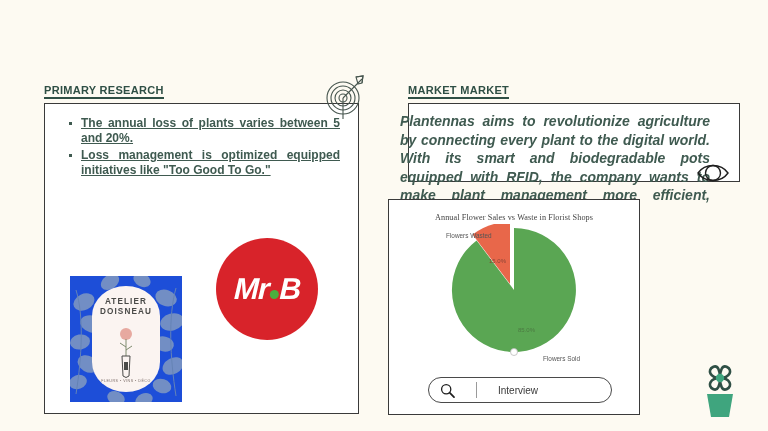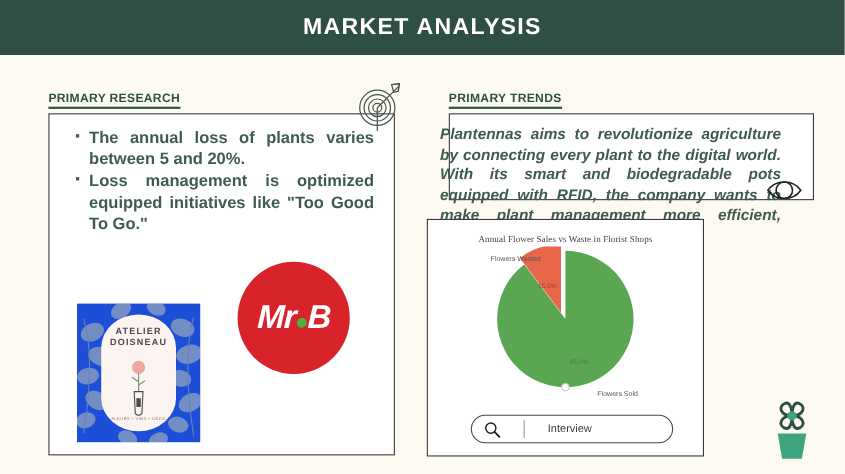--- a/index.html
+++ b/index.html
@@ -55,25 +55,26 @@
   
   .bullets {
     position: absolute;
     left: 68px; top: 116px; width: 272px;
   }
   .bullets li {
     list-style: none;
     position: relative;
     padding-left: 13px;
     color: #3F5A50;
-    font-size: 15px;
+    font-size: 12px;
     font-weight: bold;
     line-height: 1.28;
     text-align: justify;
     margin-bottom: 1px;
+    text-decoration: underline;
   }
   .bullets li::before {
     content: "";
     position: absolute;
     left: 1px; top: 6px;
     width: 3px; height: 3px;
     background: #3F5A50;
   }
 
   
@@ -220,23 +221,20 @@
     margin-left: 9px;
     color: #3A3A3A;
     font-size: 10px;
   }
 </style>
 </head>
 <body>
 
 <div class="slide">
 
-  <div class="header">
-    <div class="header-title">MARKET ANALYSIS</div>
-  </div>
 
   <div class="sec-head" id="primary-head">PRIMARY RESEARCH</div>
   <div class="panel" id="primary-panel"></div>
 
   <ul class="bullets">
     <li>The annual loss of plants varies between 5 and 20%.</li>
     <li>Loss management is optimized equipped initiatives like "Too Good To Go."</li>
   </ul>
 
   <svg class="icon-target" viewBox="0 0 48 48">
@@ -291,21 +289,21 @@
         <path d="M20 13 L20 30" stroke="#7E8B6E" stroke-width="1"></path>
         <path d="M20 21 L14 17" stroke="#7E8B6E" stroke-width="1"></path>
         <path d="M20 24 L26 20" stroke="#7E8B6E" stroke-width="1"></path>
         <path d="M16 30 L24 30 L23 50 Q20 53 17 50 Z" fill="none" stroke="#4A4A48" stroke-width="1"></path>
         <rect x="18" y="36" width="4" height="8" fill="#4A4A48"></rect>
       </svg>
       <div class="atelier-sub">FLEURS • VINS • DÉCO</div>
     </div>
   </div>
 
-  <div class="sec-head" id="trends-head">PRIMARY TRENDS</div>
+  <div class="sec-head" id="trends-head">MARKET MARKET</div>
   <div class="panel" id="trends-panel"></div>
   <div class="trends-text">Plantennas aims to revolutionize agriculture by connecting every plant to the digital world. With its smart and biodegradable pots equipped with RFID, the company wants to make plant management more efficient, sustainable and transparent.</div>
 
   <svg class="icon-eye" viewBox="0 0 34 26">
     <g fill="none" stroke="#1F1F1F" stroke-width="1.4">
       <path d="M2 13 C9 3 25 3 32 13 C25 23 9 23 2 13 Z"></path>
       <circle cx="17" cy="13" r="7.5"></circle>
     </g>
   </svg>
 

